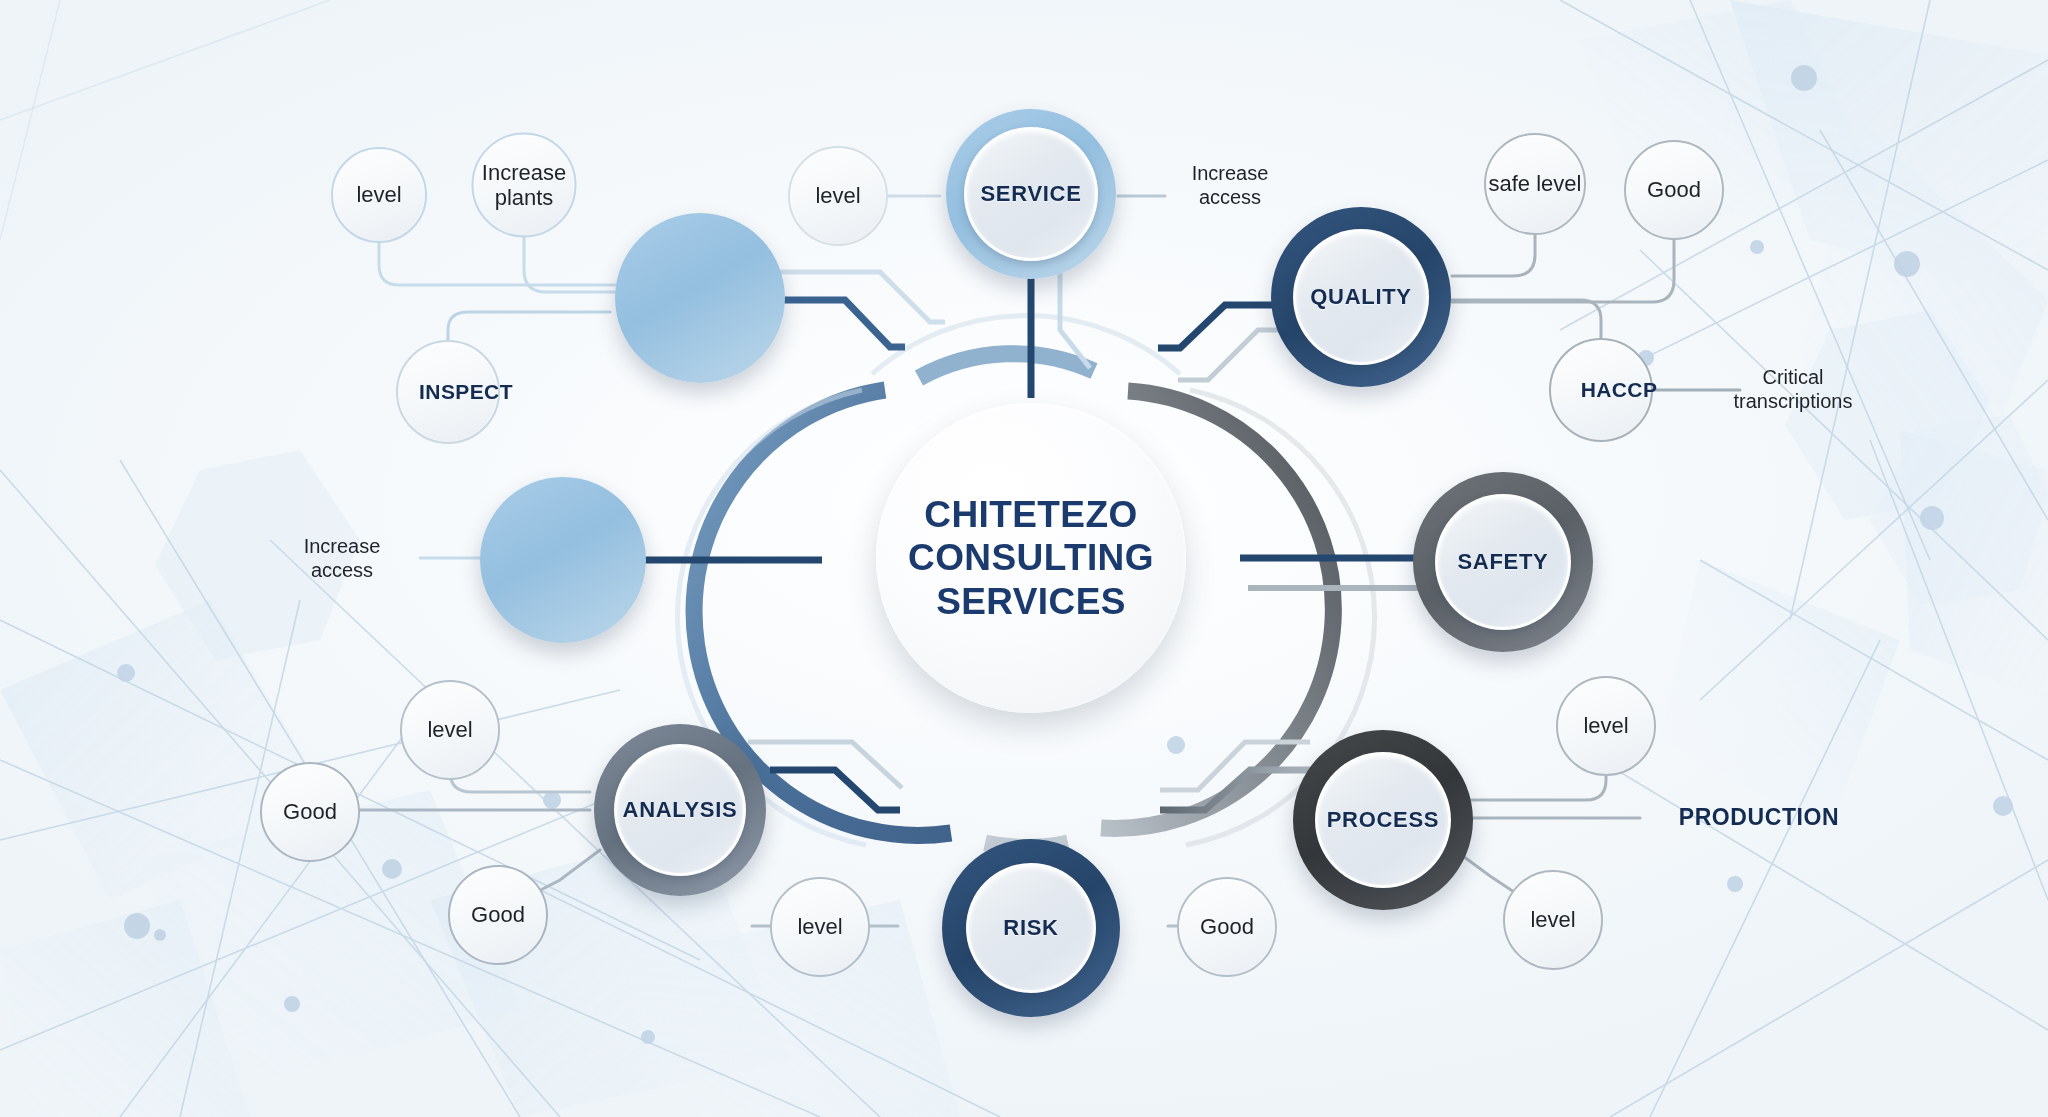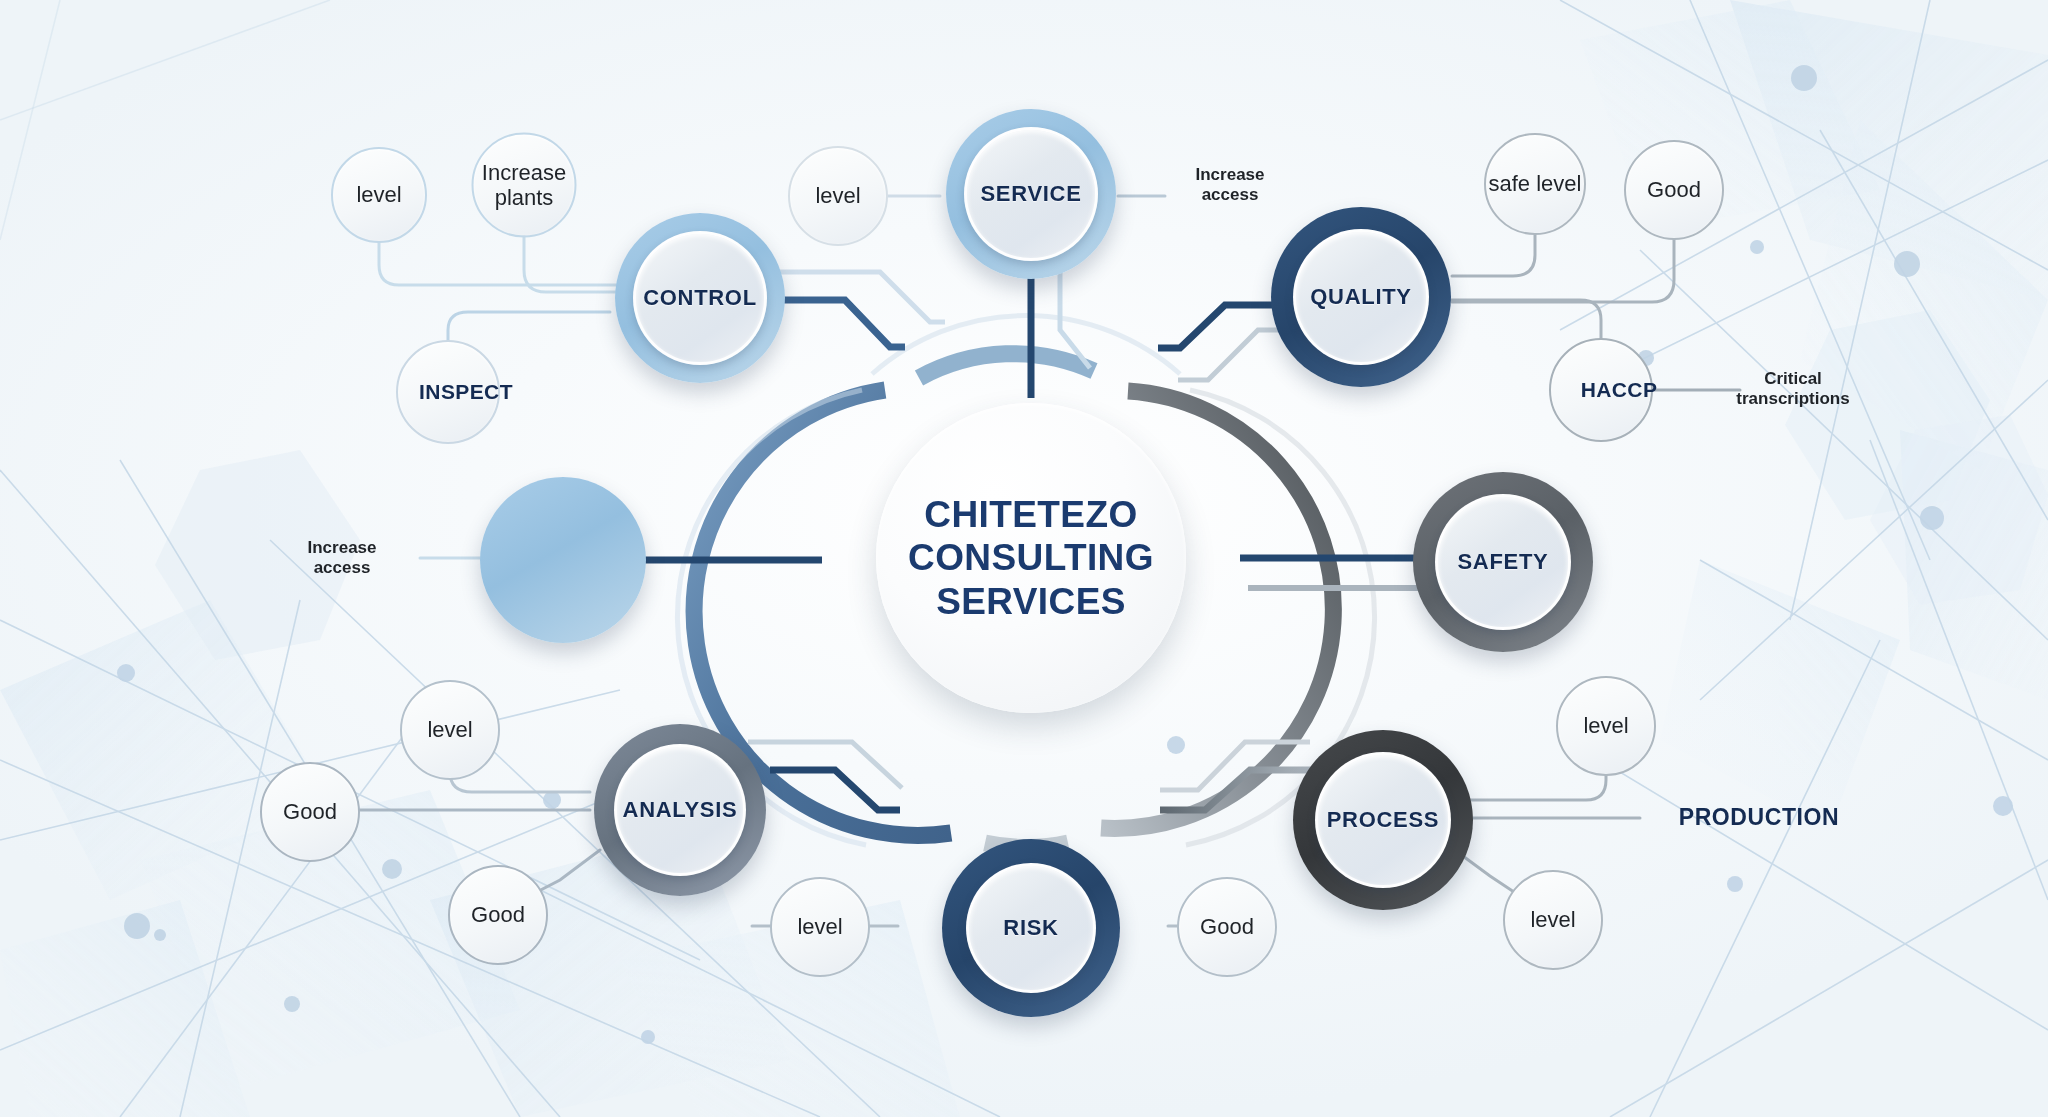--- a/index.html
+++ b/index.html
@@ -132,26 +132,25 @@
     font-size: 21px;
     letter-spacing: 0.4px;
     margin-left: 36px;
   }
 
   
   .textnode {
     position: absolute;
     transform: translate(-50%, -50%);
     text-align: center;
-    font-size: 17px;
+    font-size: 20px;
     color: #1f2328;
     line-height: 1.2;
     white-space: pre-line;
     z-index: 4;
-    font-weight: bold;
   }
   .textnode.bold {
     font-weight: 700;
     color: #142b52;
     font-size: 23px;
     letter-spacing: 0.6px;
   }
 </style>
 </head>
 <body>
@@ -337,23 +336,20 @@
       <path d="M 1553,918 L 1490,876 L 1452,848" stroke="#a9b4bd"></path>
     </g>
   </svg>
 
   <div class="node hub" style="left:1031px; top:558px;">
     <div class="hub-label"><span>CHITETEZO</span><br><span>CONSULTING</span><br><span>SERVICES</span></div>
   </div>
 
   <div class="node spoke" style="left:700px; top:298px; width:170px; height:170px;">
     <div class="ring ring-lightblue"></div>
-    <div class="core" style="inset:18px;">
-      <span class="spoke-label">CONTROL</span>
-    </div>
   </div>
 
   <div class="node spoke" style="left:1031px; top:194px; width:170px; height:170px;">
     <div class="ring ring-lightblue"></div>
     <div class="core" style="inset:18px;justify-content:center;">
       <span class="spoke-label">SERVICE</span>
     </div>
   </div>
 
   <div class="node spoke" style="left:1361px; top:297px; width:180px; height:180px;">

